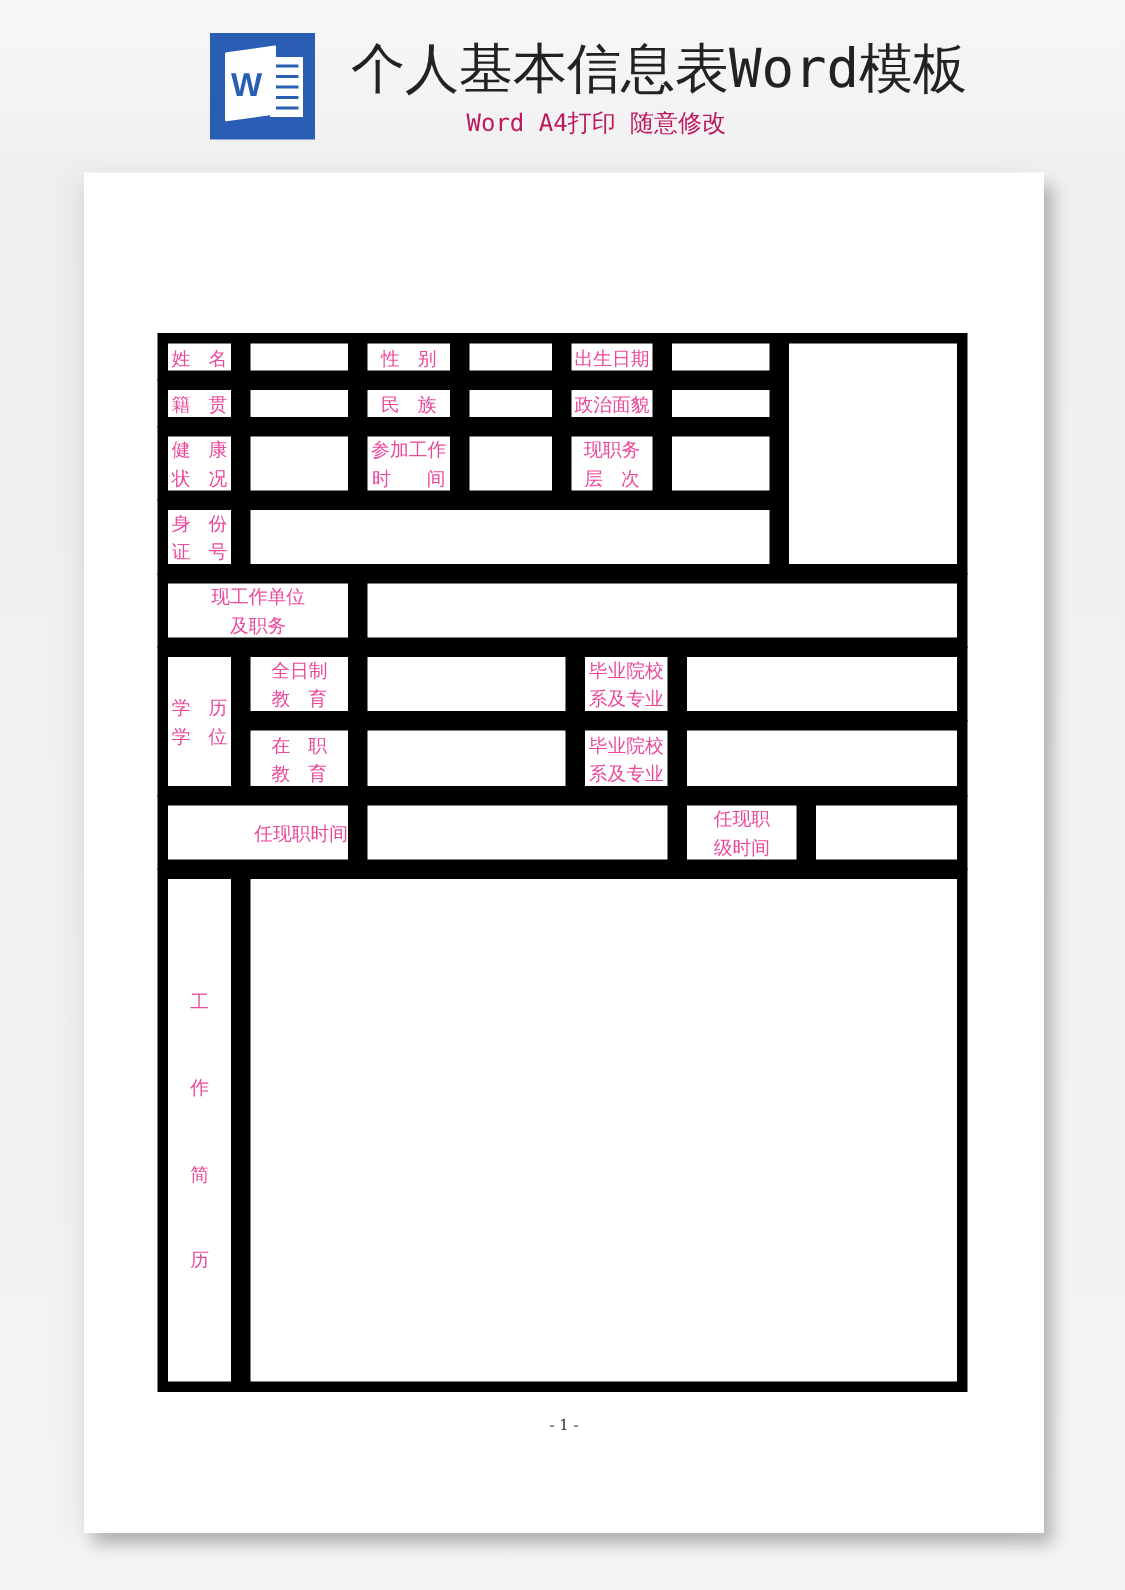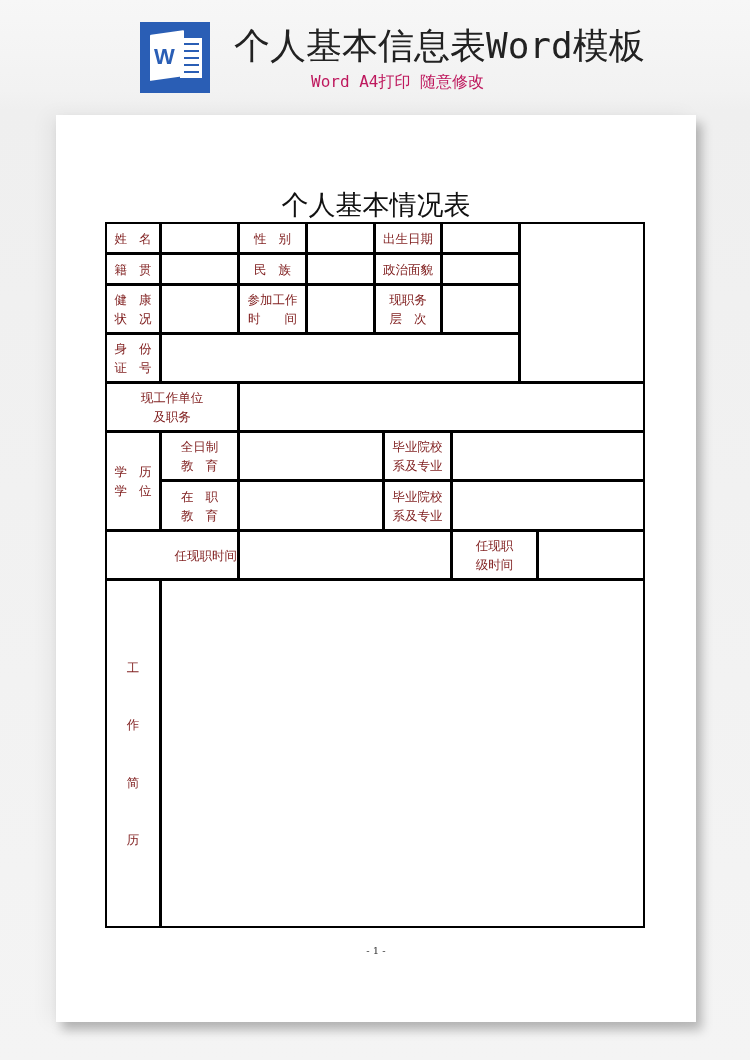--- a/index.html
+++ b/index.html
@@ -38,23 +38,23 @@
   .page {
     position: absolute; left: 56px; top: 115px; width: 640px; height: 907px;
     background: #fff;
     box-shadow: 6px 8px 10px rgba(0,0,0,0.25), -8px 0 18px rgba(0,0,0,0.05);
   }
   .doc-title {
     position: absolute; left: 0; width: 640px; top: 72px; text-align: center;
     font-size: 27px; color: #111; font-family: "DejaVu Sans", sans-serif;
   }
   .cell {
-    position: absolute; box-sizing: border-box; border: 2px solid #000000;
+    position: absolute; box-sizing: border-box; border: 7px solid #000000;
     display: flex; align-items: center; justify-content: center; text-align: center;
-    font-family: "DejaVu Serif", "Liberation Serif", serif; font-size: 12.5px; color: #7f1d1d;
+    font-family: "DejaVu Serif", "Liberation Serif", serif; font-size: 12.5px; color: #ec4899;
     line-height: 19px; background: transparent;
   }
   .cell.input { cursor: text; }
   .cell .lines { white-space: pre; }
   .vertical-label {
     display: flex; flex-direction: column; justify-content: space-around; height: 230px;
   }
   .page-num {
     position: absolute; left: 0; width: 640px; top: 830px; text-align: center;
     font-family: "DejaVu Serif", serif; font-size: 10px; color: #333;
@@ -75,21 +75,20 @@
       </div>
     <div class="doc-front">
         <span>W</span>
       </div>
   </div>
   <div class="banner-title">个人基本信息表Word模板</div>
   <div class="banner-sub">Word A4打印 随意修改</div>
 </div>
 
 <div class="page">
-  <div class="doc-title">个人基本情况表</div>
 
   <div class="cell" style="left:49px;top:107px;width:56px;height:32px;">
       <span class="lines">姓   名</span>
     </div>
   <div class="cell input" style="left:104px;top:107px;width:79px;height:32px;"></div>
   <div class="cell" style="left:182px;top:107px;width:69px;height:32px;">
       <span class="lines">性   别</span>
     </div>
   <div class="cell input" style="left:250px;top:107px;width:69px;height:32px;"></div>
   <div class="cell" style="left:318px;top:107px;width:68px;height:32px;">

